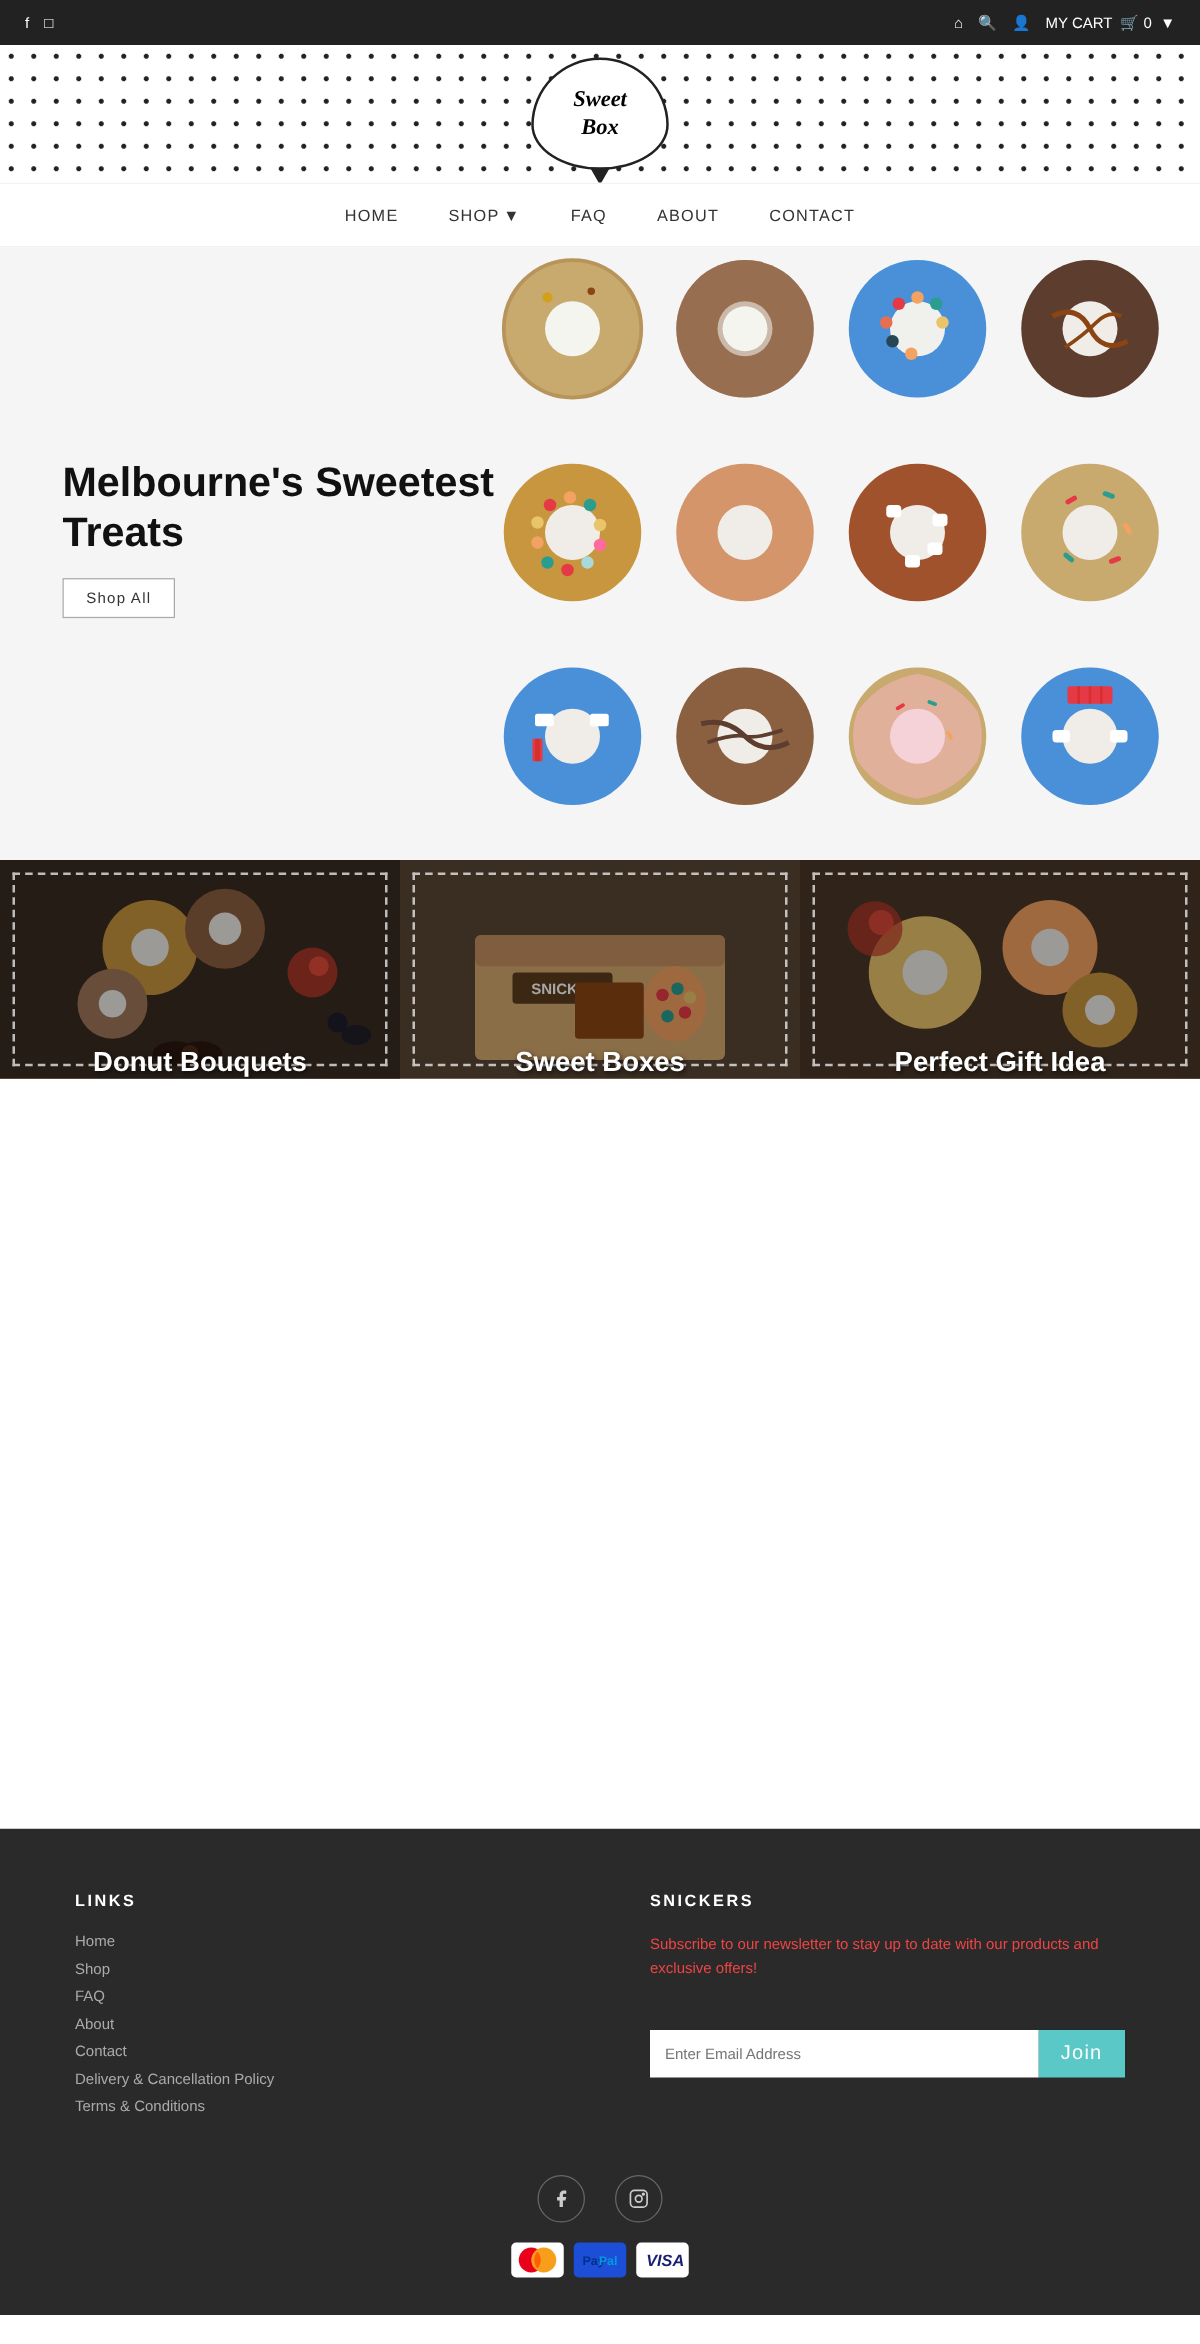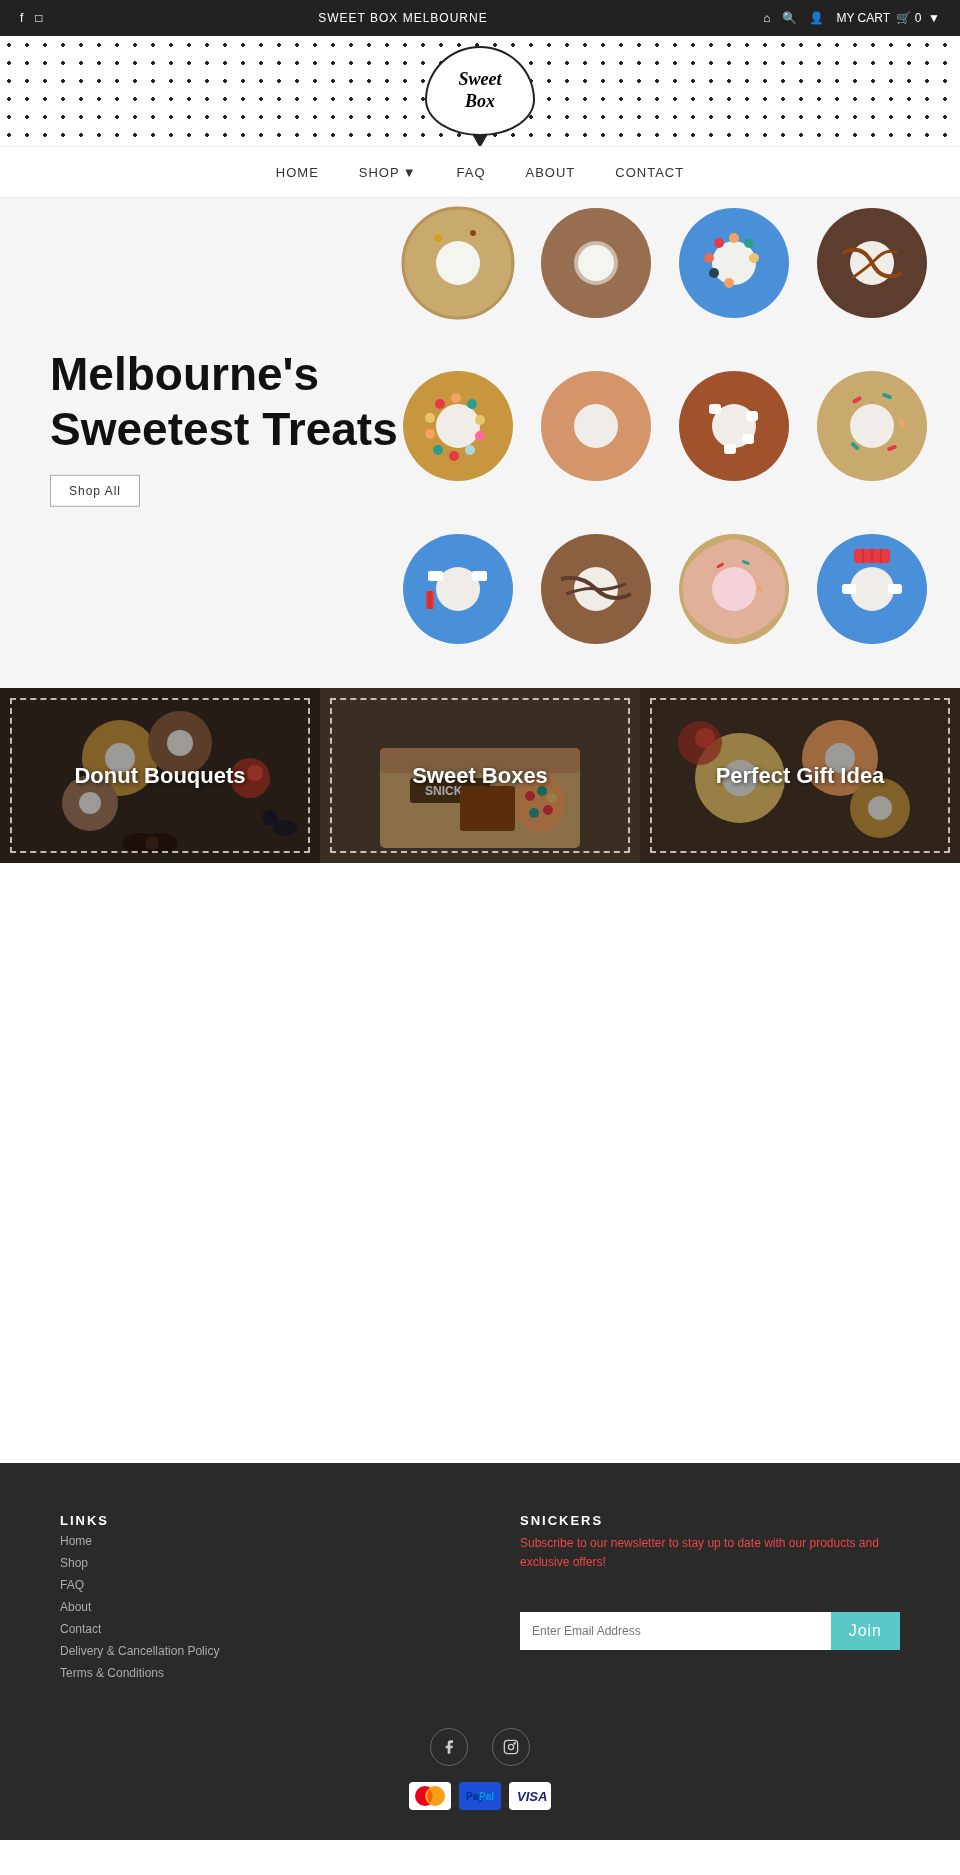--- a/index.html
+++ b/index.html
@@ -104,21 +104,21 @@
       align-items: center;
     }
     .hero-text {
       position: absolute;
       left: 50px;
       top: 50%;
       transform: translateY(-60%);
       z-index: 2;
     }
     .hero-text h1 {
-      font-size: 46px;
+      font-size: 33px;
       font-weight: 900;
       color: #111;
       line-height: 1.2;
       max-width: 360px;
     }
     .hero-btn {
       display: inline-block;
       margin-top: 18px;
       padding: 8px 18px;
       background: #fff;
@@ -153,21 +153,21 @@
       position: relative;
       height: 175px;
       overflow: hidden;
       cursor: pointer;
     }
     .cat-overlay {
       position: absolute;
       inset: 0;
       background: rgba(0,0,0,0.35);
       display: flex;
-      align-items: center;
+      align-items: flex-end;
       justify-content: center;
     }
     .cat-item .dashed-border {
       position: absolute;
       inset: 10px;
       border: 2px dashed rgba(255,255,255,0.7);
       pointer-events: none;
     }
     .cat-label {
       color: #fff;
@@ -194,21 +194,21 @@
     .footer-top {
       display: flex;
       gap: 80px;
       margin-bottom: 40px;
     }
     .footer-col { flex: 1; }
     .footer-col h3 {
       color: #fff;
       font-size: 13px;
       letter-spacing: 2px;
-      margin-bottom: 6px;
+      margin-bottom: 18px;
       font-weight: 600;
     }
     .footer-col a {
       display: block;
       color: #aaa;
       text-decoration: none;
       font-size: 12px;
       margin-bottom: 8px;
       cursor: pointer;
     }
@@ -285,21 +285,20 @@
     .cat-gift-idea { background: linear-gradient(135deg, #5a4a3a 0%, #7a5f4a 40%, #4a3828 100%); }
   </style>
 </head>
 <body>
 
 <div class="top-bar">
   <div class="top-bar-left">
     <span>f</span>
     <span>□</span>
   </div>
-  <div class="top-bar-center">SWEET BOX MELBOURNE</div>
   <div class="top-bar-right">
     <span>⌂</span>
     <span>🔍</span>
     <span>👤</span>
     <span>
       <span>MY CART</span>
       &nbsp;🛒&nbsp;<span>0</span>
       &nbsp;▼
     </span>
   </div>

